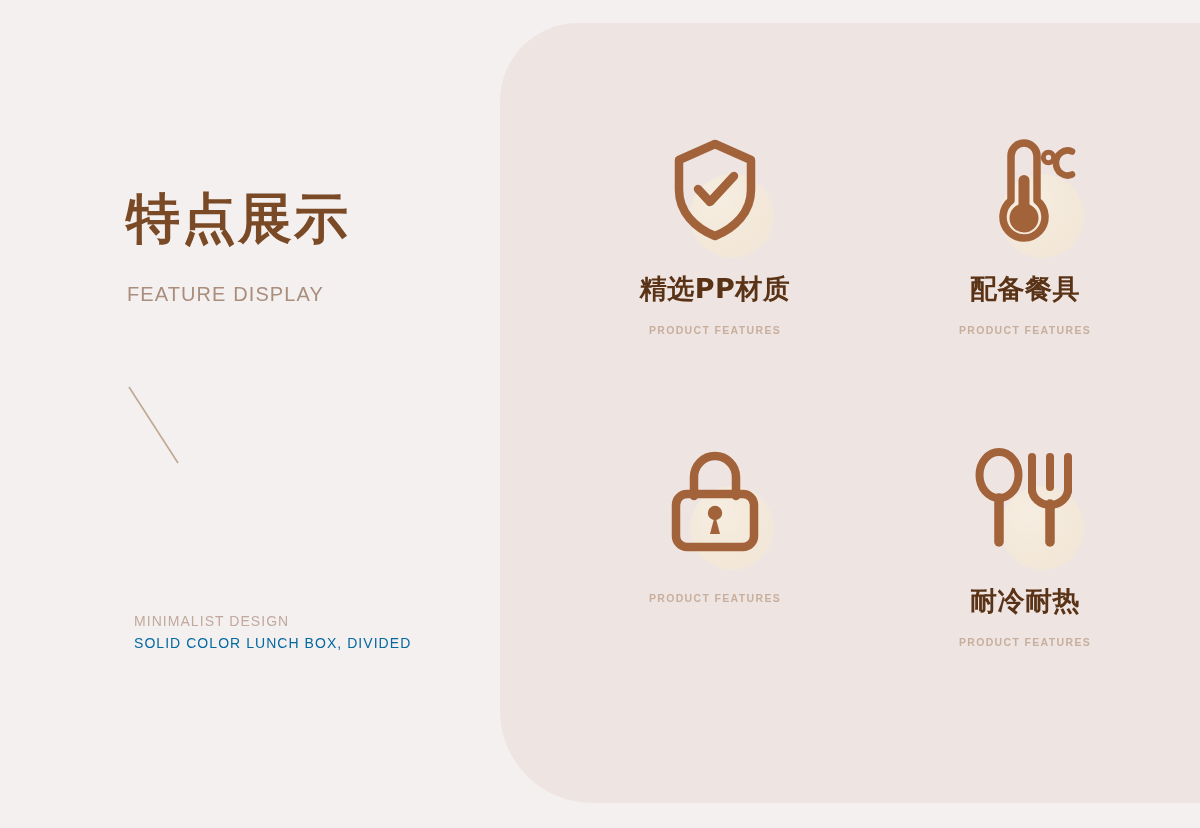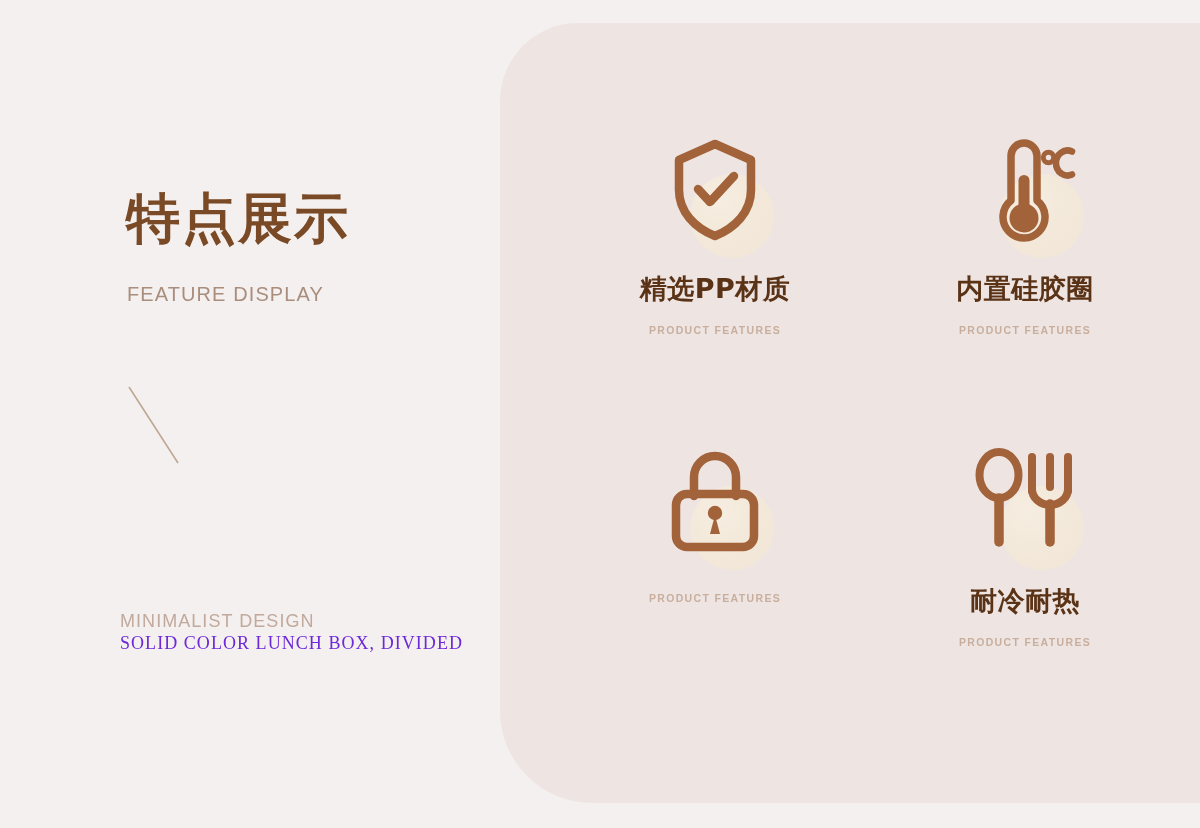--- a/index.html
+++ b/index.html
@@ -72,29 +72,29 @@
     position: absolute;
     left: 120px;
     top: 378px;
     width: 70px;
     height: 95px;
     overflow: visible;
   }
 
   .tagline {
     position: absolute;
-    left: 120px;
+    left: 134px;
     top: 610px;
-    font-size: 18px;
+    font-size: 14px;
     letter-spacing: 1.05px;
     line-height: 22px;
     color: #C1A99C;
     white-space: nowrap;
   }
-  .tagline .line2 { color: #6d28d9; font-family: Liberation Serif, serif; }
+  .tagline .line2 { color: #0369a1; }
 
   
   .feature-grid {
     position: absolute;
     left: 560px;
     top: 120px;
     width: 620px;
     height: 620px;
     display: grid;
     grid-template-columns: 1fr 1fr;
@@ -206,21 +206,21 @@
           <path d="M42 22 a13 13 0 0 1 26 0 v44.5 a21 21 0 1 1 -26 0 Z" stroke="#A2623A" stroke-width="7.5" fill="none" stroke-linejoin="round"></path>
 
           <circle cx="55" cy="84" r="14.5" fill="#A2623A"></circle>
 
           <rect x="49.5" y="41" width="11" height="45" rx="5.5" fill="#A2623A"></rect>
 
           <circle cx="79.5" cy="23.5" r="5.2" stroke="#A2623A" stroke-width="5" fill="none"></circle>
           <path d="M103 17.5 a11.5 12.5 0 1 0 0 23" stroke="#A2623A" stroke-width="6.6" fill="none" stroke-linecap="round"></path>
         </svg>
       </div>
-      <div class="feature-title">内置硅胶圈</div>
+      <div class="feature-title">配备餐具</div>
       <div class="feature-sub">PRODUCT FEATURES</div>
     </div>
 
     <div class="feature-cell row2">
       <div class="icon-wrap">
         <div class="icon-blob"></div>
         <svg class="icon-svg" width="100" height="106" viewBox="0 0 100 106" fill="none">
 
           <path d="M29 47 V28 a21 21 0 0 1 42 0 V47" stroke="#A2623A" stroke-width="8.5" fill="none" stroke-linecap="round"></path>
 

